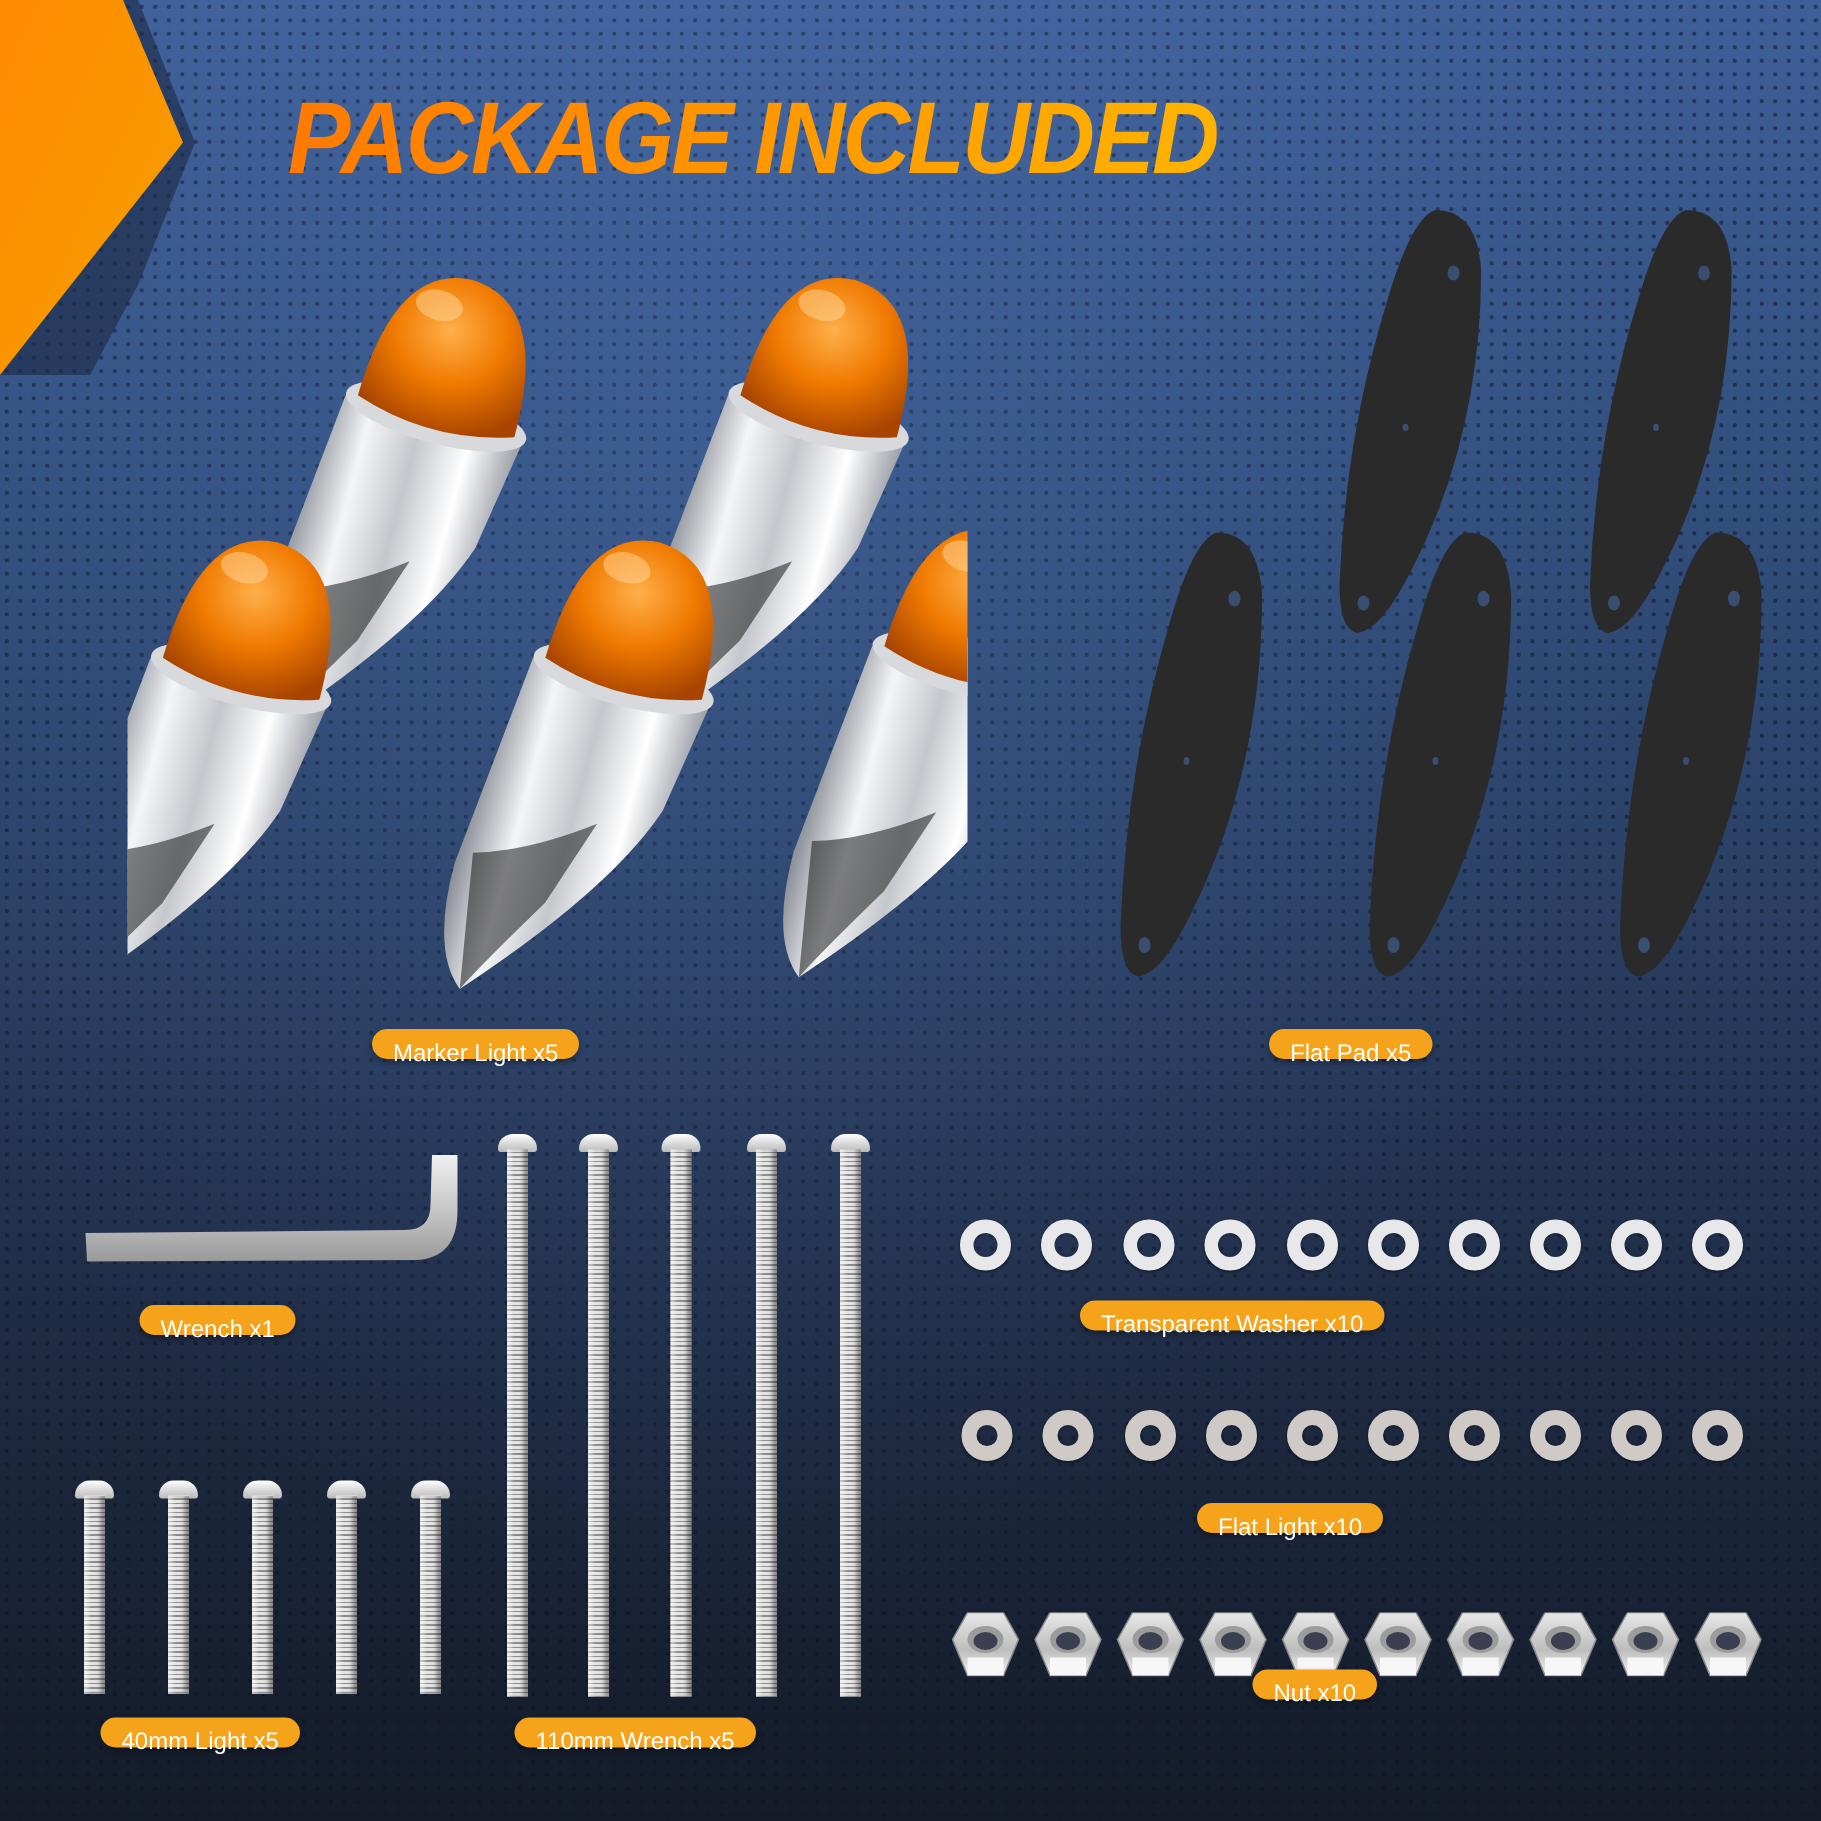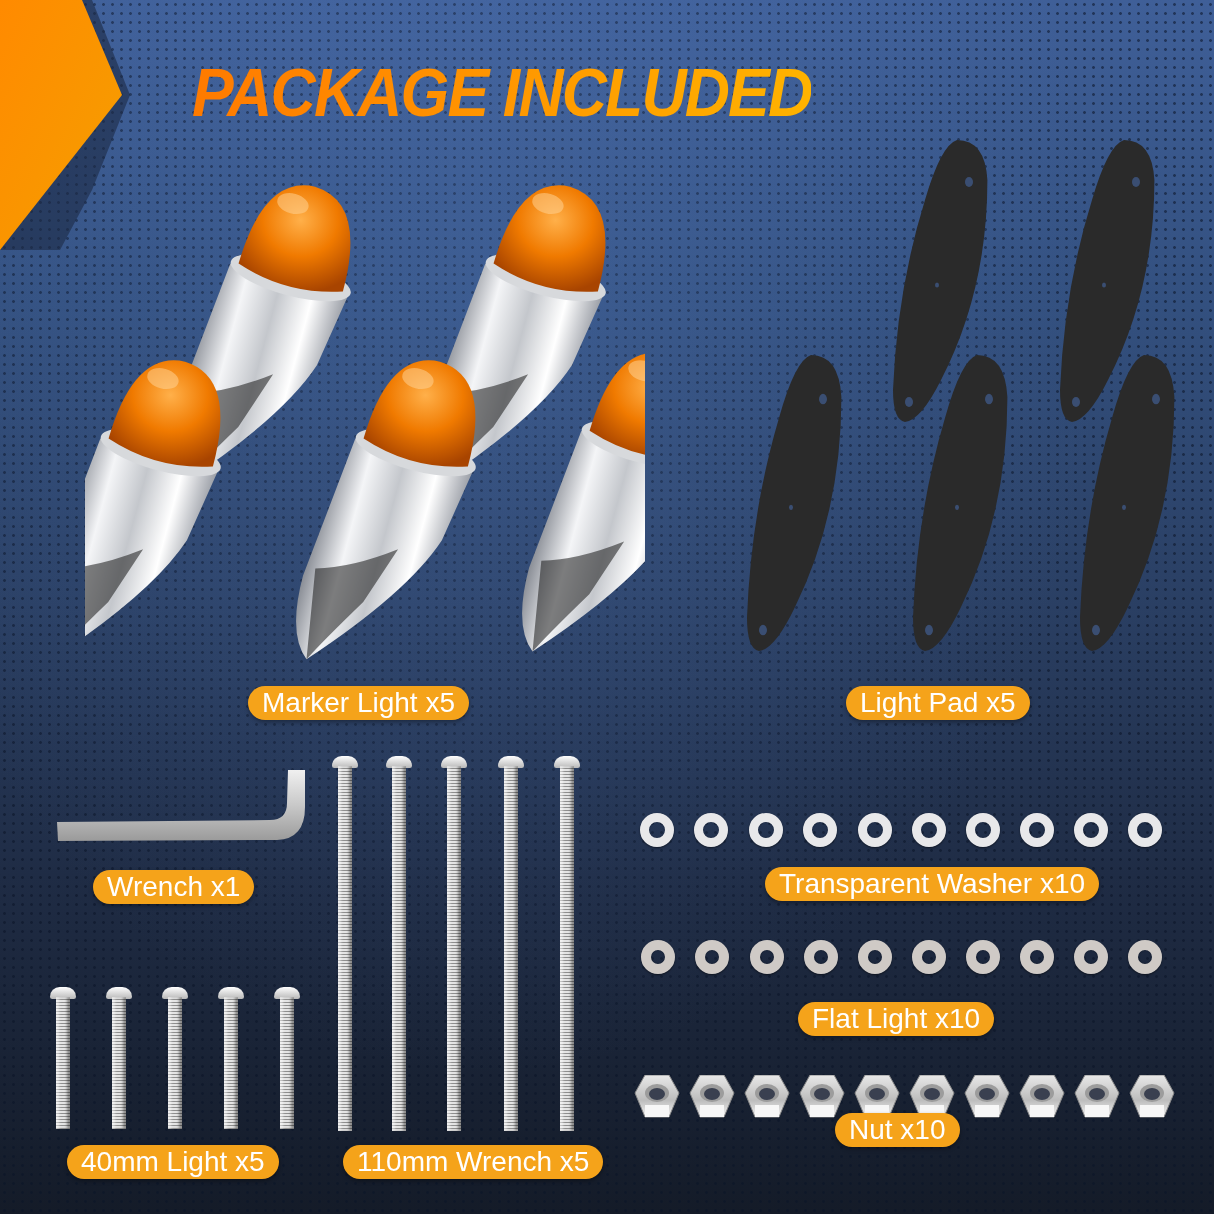--- a/index.html
+++ b/index.html
@@ -8,22 +8,22 @@
     background:
       radial-gradient(circle, rgba(10,20,40,0.55) 1.2px, transparent 1.6px) 0 0/9px 9px,
       linear-gradient(180deg,#3f5f98 0%,#33507f 25%,#2a3f63 50%,#1f2c45 72%,#141b28 100%);
   }
   .vignette{position:absolute;inset:0;background:radial-gradient(ellipse at 40% 25%,rgba(90,130,200,0.25),transparent 60%);pointer-events:none;}
   .chevron{position:absolute;left:0;top:0;width:130px;height:250px;}
   .title{position:absolute;left:192px;top:58px;font-size:68px;font-weight:900;font-style:italic;
     letter-spacing:-2px;transform:scaleX(0.92);transform-origin:left;
     background:linear-gradient(90deg,#ff7a00,#ffb300);-webkit-background-clip:text;background-clip:text;color:transparent;
     font-family:"Liberation Sans",sans-serif;line-height:1;}
-  .pill{position:absolute;background:#f5a31a;color:#fff;border-radius:20px;height:34px;line-height:34px;
-    font-size:28px;text-align:center;padding:0 14px;white-space:nowrap;box-shadow:0 2px 4px rgba(0,0,0,0.35);}
+  .pill{position:absolute;background:#f5a31a;color:#fff;border-radius:20px;height:20px;line-height:34px;
+    font-size:16px;text-align:center;padding:0 14px;white-space:nowrap;box-shadow:0 2px 4px rgba(0,0,0,0.35);}
   .abs{position:absolute;}
   .washer{position:absolute;width:34px;height:34px;border-radius:50%;box-sizing:border-box;}
   .washer.t{border:9px solid #e8e8ea;box-shadow:inset 0 0 2px rgba(0,0,0,0.3),0 1px 2px rgba(0,0,0,.5);}
   .washer.f{border:10px solid #cfcac6;box-shadow:inset 0 0 2px rgba(0,0,0,0.4),0 1px 2px rgba(0,0,0,.5);}
   .screw{position:absolute;}
   .screw .head{position:absolute;left:-6px;top:0;width:26px;height:12px;border-radius:13px 13px 3px 3px;
     background:linear-gradient(180deg,#fff,#b8b8b8);}
   .screw .shaft{position:absolute;left:0;top:10px;width:14px;
     background:repeating-linear-gradient(180deg,#e4e4e4 0 2px,#8d8d8d 2px 3px),#ccc;
     box-shadow:inset 3px 0 3px rgba(255,255,255,.5),inset -3px 0 3px rgba(0,0,0,.4);}
@@ -104,21 +104,21 @@
   <g transform="translate(12,220) scale(0.8,1.05)">
       <use href="#pad"></use>
     </g>
   <g transform="translate(178,220) scale(0.8,1.05)">
       <use href="#pad"></use>
     </g>
   <g transform="translate(345,220) scale(0.8,1.05)">
       <use href="#pad"></use>
     </g>
 </svg>
-<div class="pill" style="left:846px;top:686px">Light Pad x5</div>
+<div class="pill" style="left:846px;top:686px">Flat Pad x5</div>
 
 <svg class="abs" style="left:55px;top:765px" width="275" height="80" viewBox="0 0 275 80">
   <defs>
     <linearGradient id="wr" x1="0" y1="0" x2="0" y2="1">
       <stop offset="0" stop-color="#f0f0f0"></stop>
         <stop offset="0.5" stop-color="#c8c8c8"></stop>
         <stop offset="1" stop-color="#9a9a9a"></stop>
     </linearGradient>
   </defs>
   <path d="M2,57 L215,55 Q232,55 232,38 L233,5 L250,5 L250,42 Q250,74 222,75 L3,76 Z" fill="url(#wr)"></path>
@@ -174,21 +174,21 @@
   <div class="washer t" style="left:694px;top:813px"></div>
   <div class="washer t" style="left:749px;top:813px"></div>
   <div class="washer t" style="left:803px;top:813px"></div>
   <div class="washer t" style="left:858px;top:813px"></div>
   <div class="washer t" style="left:912px;top:813px"></div>
   <div class="washer t" style="left:966px;top:813px"></div>
   <div class="washer t" style="left:1020px;top:813px"></div>
   <div class="washer t" style="left:1074px;top:813px"></div>
   <div class="washer t" style="left:1128px;top:813px"></div>
 </div>
-<div class="pill" style="left:765px;top:867px">Transparent Washer x10</div>
+<div class="pill" style="left:720px;top:867px">Transparent Washer x10</div>
 
 <div>
   <div class="washer f" style="left:641px;top:940px"></div>
   <div class="washer f" style="left:695px;top:940px"></div>
   <div class="washer f" style="left:750px;top:940px"></div>
   <div class="washer f" style="left:804px;top:940px"></div>
   <div class="washer f" style="left:858px;top:940px"></div>
   <div class="washer f" style="left:912px;top:940px"></div>
   <div class="washer f" style="left:966px;top:940px"></div>
   <div class="washer f" style="left:1020px;top:940px"></div>

